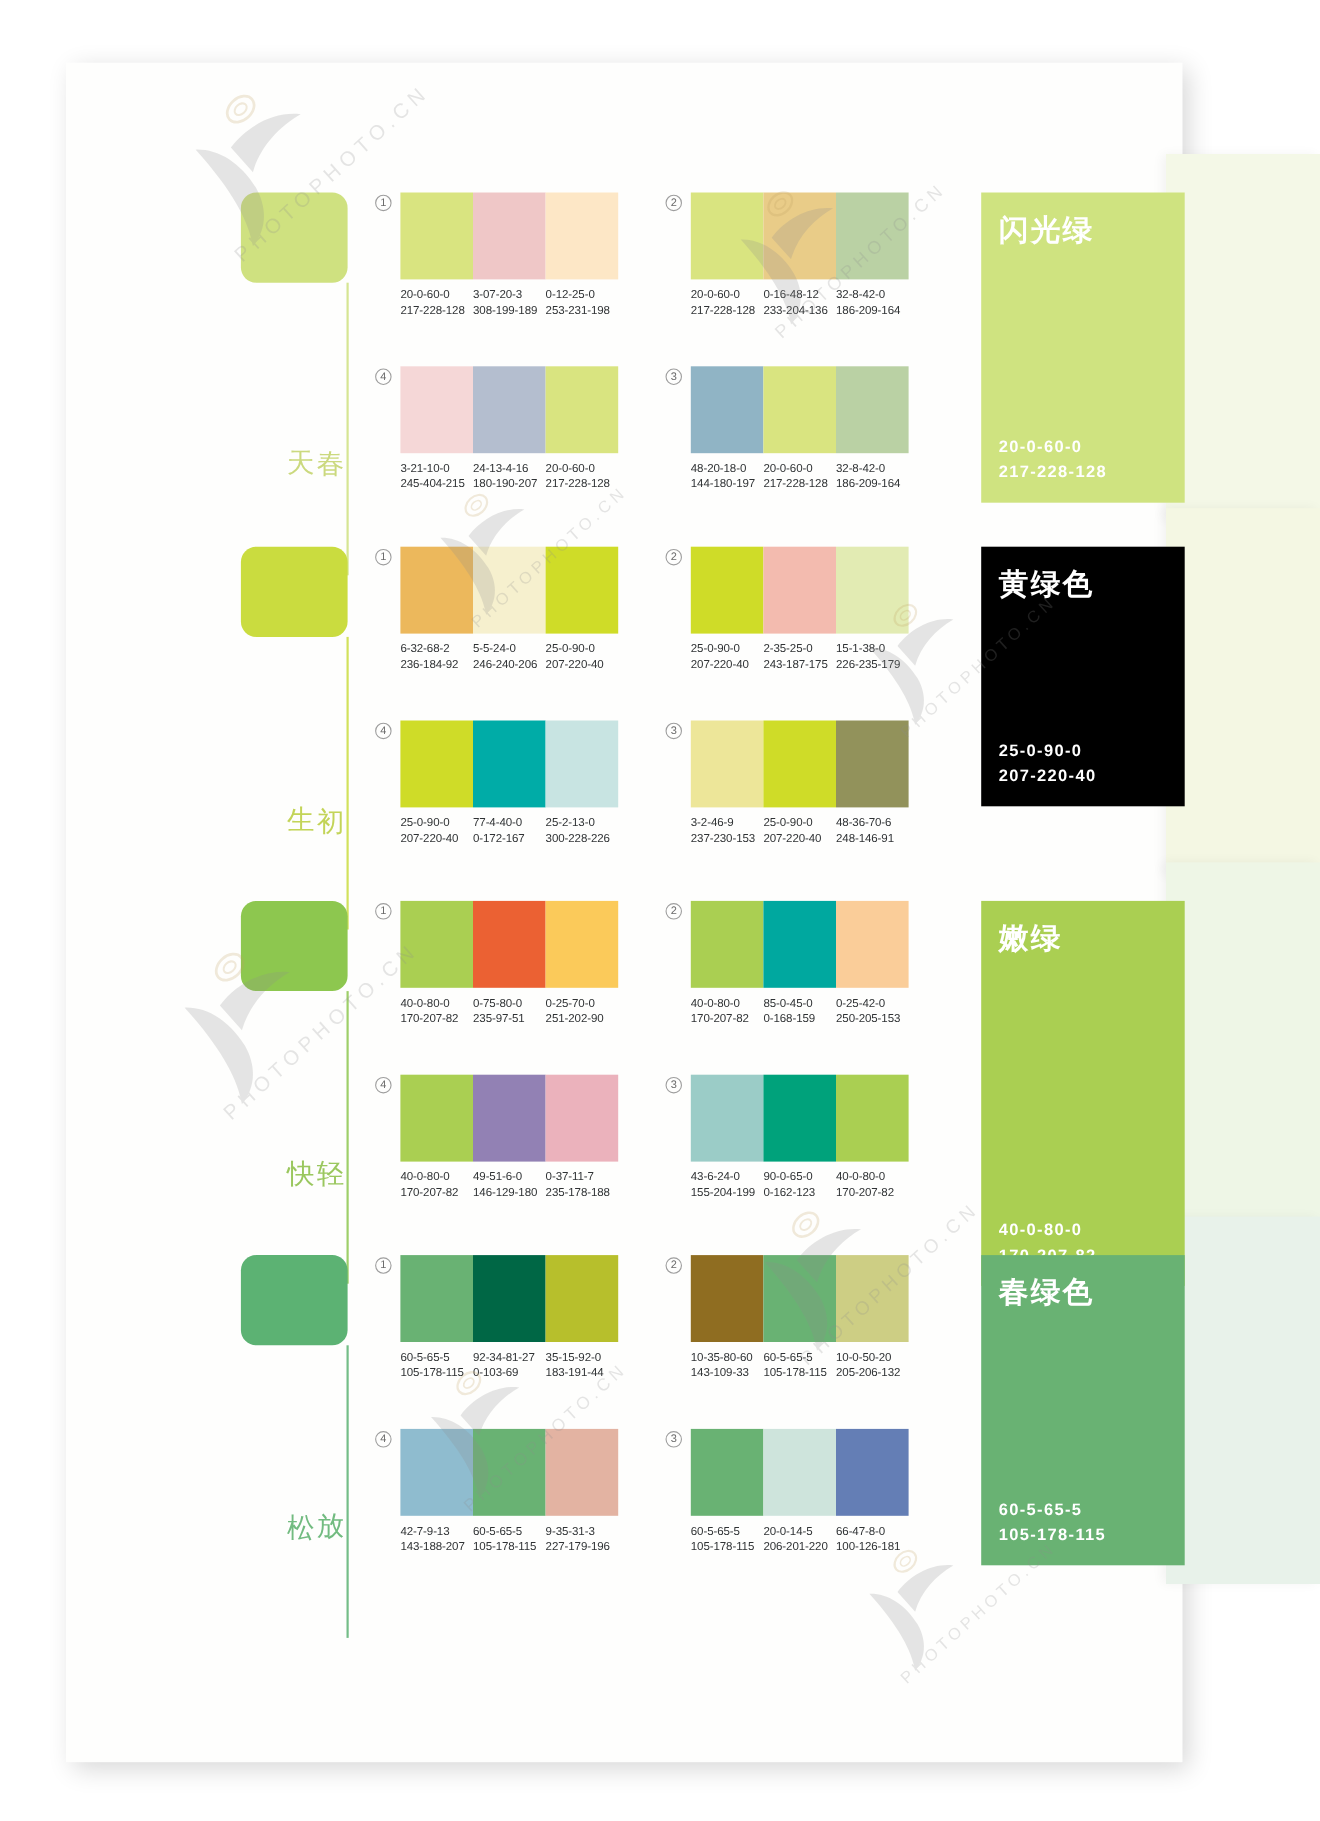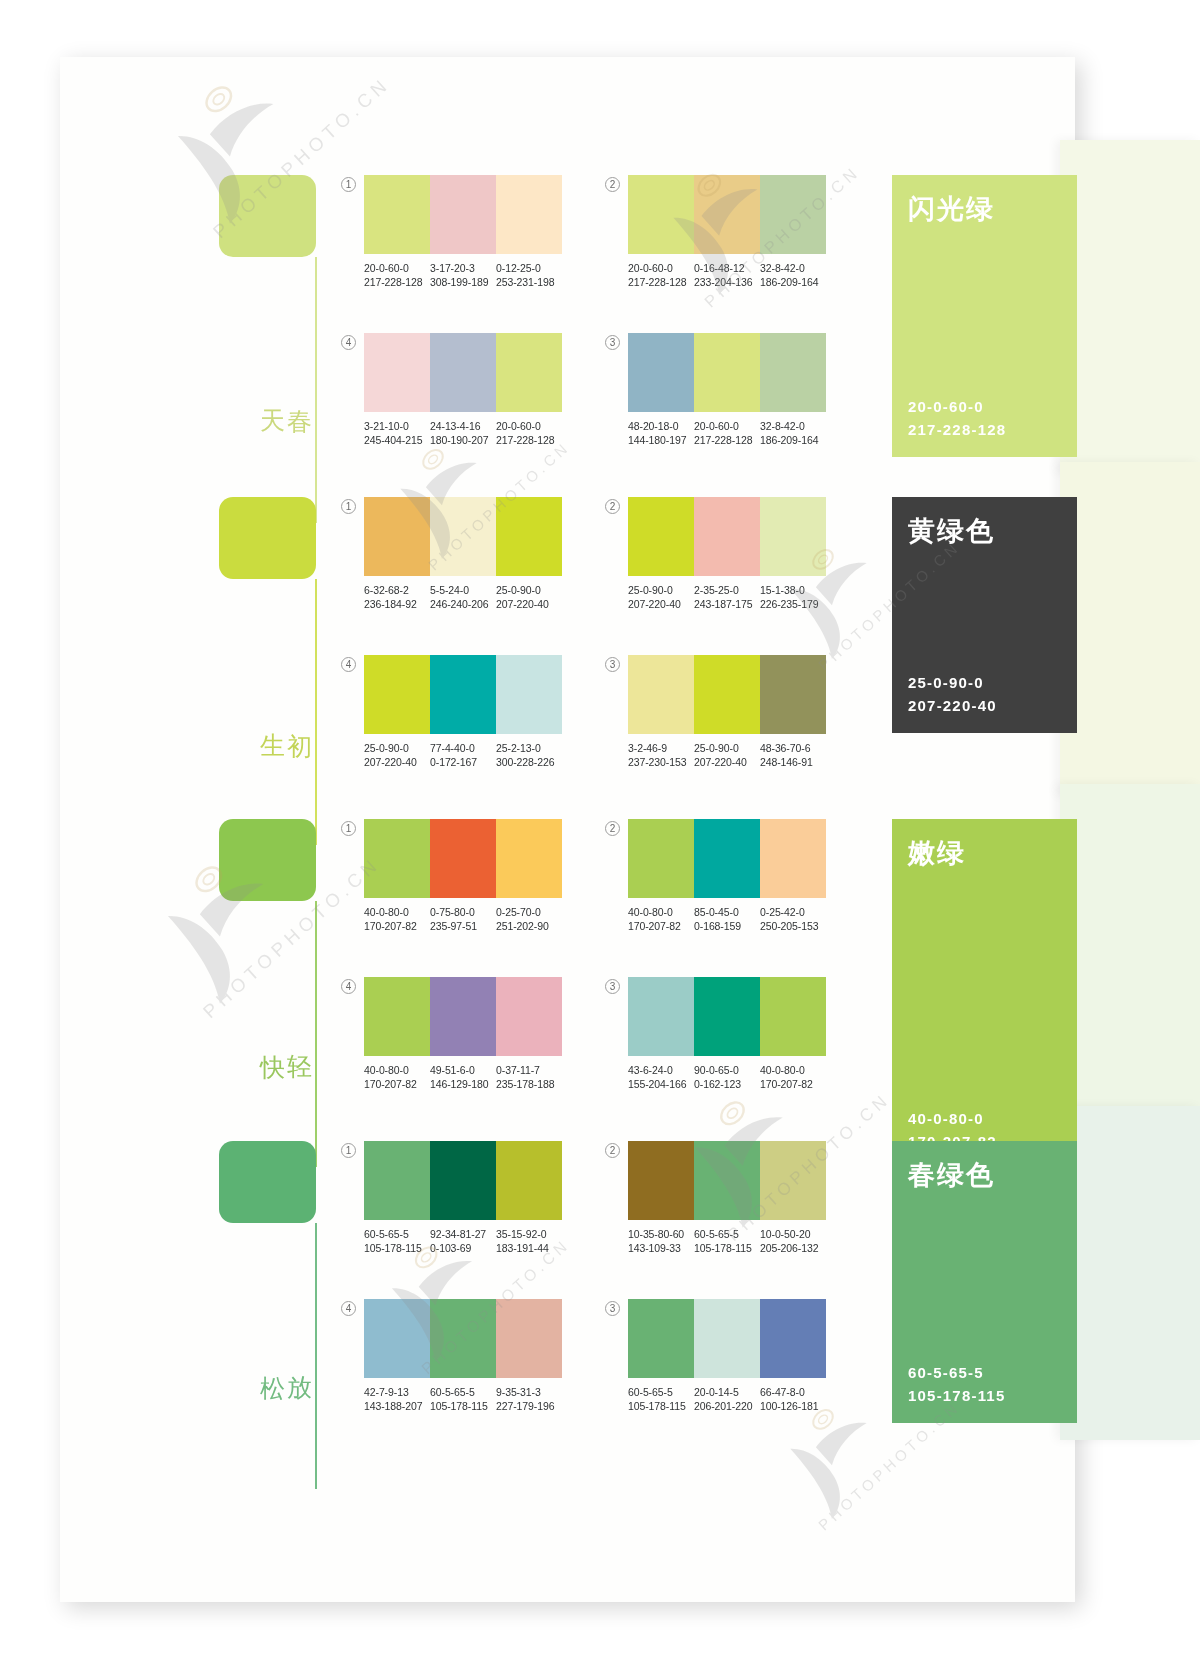--- a/index.html
+++ b/index.html
@@ -141,21 +141,21 @@
             <div class="bar" style="background: rgb(217, 228, 128);"></div>
             <div class="bar" style="background: rgb(239, 199, 199);"></div>
             <div class="bar" style="background: rgb(253, 231, 198);"></div>
           </div>
           <div class="codes">
             <div class="code-cell">
               <div>20-0-60-0</div>
               <div>217-228-128</div>
             </div>
             <div class="code-cell">
-              <div>3-17-20-3</div>
+              <div>3-07-20-3</div>
               <div>308-199-189</div>
             </div>
             <div class="code-cell">
               <div>0-12-25-0</div>
               <div>253-231-198</div>
             </div>
           </div>
         </div>
         <div class="group" style="left: 605px; top: 175px; width: 235px; height: 118px;">
           <div class="group-num">2</div>
@@ -316,21 +316,21 @@
             <div class="code-cell">
               <div>25-0-90-0</div>
               <div>207-220-40</div>
             </div>
             <div class="code-cell">
               <div>48-36-70-6</div>
               <div>248-146-91</div>
             </div>
           </div>
         </div>
-        <div class="hero" style="left: 892px; top: 497px; height: 236px; background: #404040;">
+        <div class="hero" style="left: 892px; top: 497px; height: 236px; background: #000000;">
           <div class="hero-title">黄绿色</div>
           <div class="hero-codes">
             <div>25-0-90-0</div>
             <div>207-220-40</div>
           </div>
         </div>
       </div>
       <div class="section" style="position: absolute; left: 0px; top: 0px;">
         <div class="swatch-tab" style="left: 219px; top: 819px; background: rgb(141, 199, 79);"></div>
         <div class="tab-line" style="left: 315px; top: 901px; height: 266px; background: rgb(141, 199, 79); opacity: 0.85;"></div>
@@ -404,21 +404,21 @@
         <div class="group" style="left: 605px; top: 977px; width: 235px; height: 118px;">
           <div class="group-num">3</div>
           <div class="bars">
             <div class="bar" style="background: rgb(155, 204, 199);"></div>
             <div class="bar" style="background: rgb(0, 162, 123);"></div>
             <div class="bar" style="background: rgb(170, 207, 82);"></div>
           </div>
           <div class="codes">
             <div class="code-cell">
               <div>43-6-24-0</div>
-              <div>155-204-166</div>
+              <div>155-204-199</div>
             </div>
             <div class="code-cell">
               <div>90-0-65-0</div>
               <div>0-162-123</div>
             </div>
             <div class="code-cell">
               <div>40-0-80-0</div>
               <div>170-207-82</div>
             </div>
           </div>

